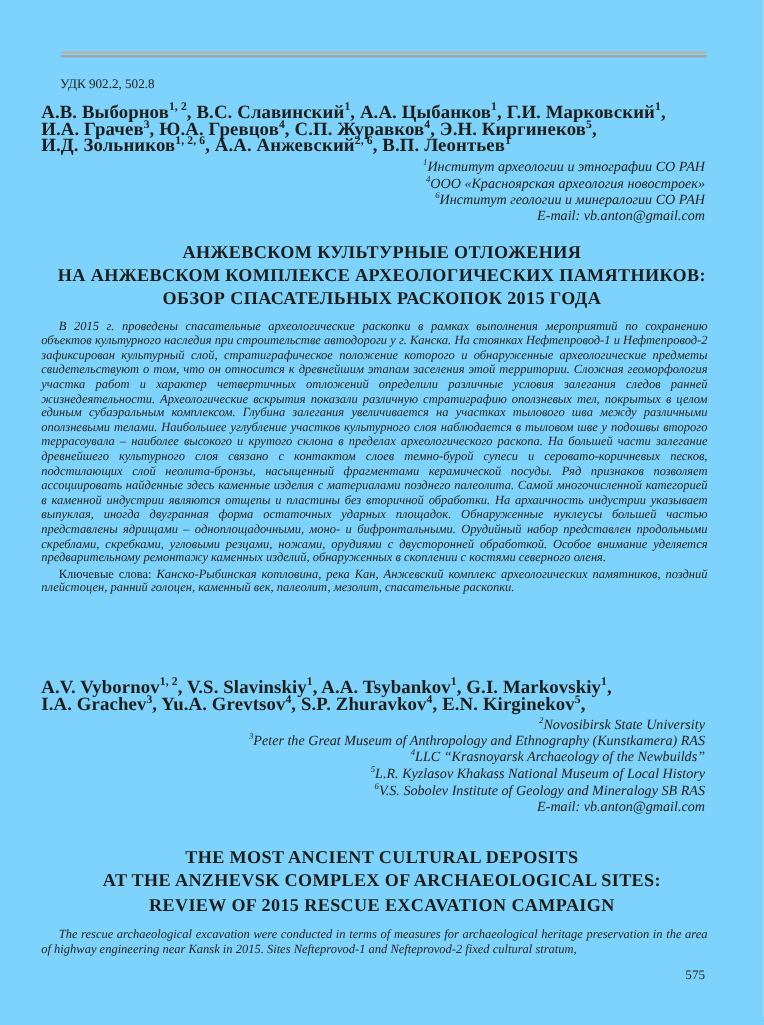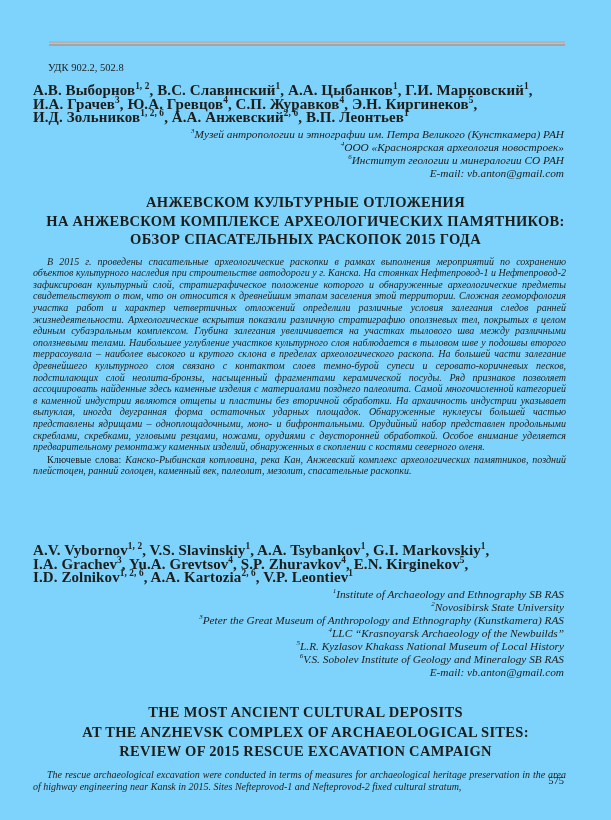--- a/index.html
+++ b/index.html
@@ -86,21 +86,21 @@
     <div class="udc">УДК 902.2, 502.8</div>
 
     <div class="authors" lang="ru">
         <div><span>А.В. Выборнов</span><sup>1, 2</sup>, <span>В.С. Славинский</span><sup>1</sup>, <span>А.А. Цыбанков</span><sup>1</sup>, <span>Г.И. Марковский</span><sup>1</sup>,</div>
         <div><span>И.А. Грачев</span><sup>3</sup>, <span>Ю.А. Гревцов</span><sup>4</sup>, <span>С.П. Журавков</span><sup>4</sup>, <span>Э.Н. Киргинеков</span><sup>5</sup>,</div>
         <div><span>И.Д. Зольников</span><sup>1, 2, 6</sup>, <span>А.А. Анжевский</span><sup>2, 6</sup>, <span>В.П. Леонтьев</span><sup>1</sup></div>
       </div>
 
     <div class="affils-block" lang="ru">
       <div>
-          <div><sup>3</sup><span>Музей антропологии и этнографии им. Петра Великого (Кунсткамера) РАН</span></div>
+          <div><sup>1</sup><span>Институт археологии и этнографии СО РАН</span></div>
           <div><sup>4</sup><span>ООО «Красноярская археология новостроек»</span></div>
           <div><sup>6</sup><span>Институт геологии и минералогии СО РАН</span></div>
         </div>
       <div class="email">E-mail: vb.anton@gmail.com</div>
     </div>
 
     <h1 class="title" lang="ru">
       <div class="title-line">АНЖЕВСКОМ КУЛЬТУРНЫЕ ОТЛОЖЕНИЯ</div>
       <div class="title-line">НА АНЖЕВСКОМ КОМПЛЕКСЕ АРХЕОЛОГИЧЕСКИХ ПАМЯТНИКОВ:</div>
       <div class="title-line">ОБЗОР СПАСАТЕЛЬНЫХ РАСКОПОК 2015 ГОДА</div>
@@ -108,26 +108,24 @@
 
     <p class="abstract" lang="ru">В 2015 г. проведены спасательные археологические раскопки в рамках выполнения мероприятий по сохранению объектов культурного наследия при строительстве автодороги у г. Канска. На стоянках Нефтепровод-1 и Нефтепровод-2 зафиксирован культурный слой, стратиграфическое положение которого и обнаруженные археологические предметы свидетельствуют о том, что он относится к древнейшим этапам заселения этой территории. Сложная геоморфология участка работ и характер четвертичных отложений определили различные условия залегания следов ранней жизнедеятельности. Археологические вскрытия показали различную стратиграфию оползневых тел, покрытых в целом единым субаэральным комплексом. Глубина залегания увеличивается на участках тылового шва между различными оползневыми телами. Наибольшее углубление участков культурного слоя наблюдается в тыловом шве у подошвы второго террасоувала – наиболее высокого и крутого склона в пределах археологического раскопа. На большей части залегание древнейшего культурного слоя связано с контактом слоев темно-бурой супеси и серовато-коричневых песков, подстилающих слой неолита-бронзы, насыщенный фрагментами керамической посуды. Ряд признаков позволяет ассоциировать найденные здесь каменные изделия с материалами позднего палеолита. Самой многочисленной категорией в каменной индустрии являются отщепы и пластины без вторичной обработки. На архаичность индустрии указывает выпуклая, иногда двугранная форма остаточных ударных площадок. Обнаруженные нуклеусы большей частью представлены ядрищами – одноплощадочными, моно- и бифронтальными. Орудийный набор представлен продольными скреблами, скребками, угловыми резцами, ножами, орудиями с двусторонней обработкой. Особое внимание уделяется предварительному ремонтажу каменных изделий, обнаруженных в скоплении с костями северного оленя.</p>
 
     <p class="abstract keywords" lang="ru"><span class="kw-label">Ключевые слова:</span> <span>Канско-Рыбинская котловина, река Кан, Анжевский комплекс археологических памятников, поздний плейстоцен, ранний голоцен, каменный век, палеолит, мезолит, спасательные раскопки.</span></p>
 
     <div class="en-section">
 
       <div class="authors" lang="en">
           <div><span>A.V. Vybornov</span><sup>1, 2</sup>, <span>V.S. Slavinskiy</span><sup>1</sup>, <span>A.A. Tsybankov</span><sup>1</sup>, <span>G.I. Markovskiy</span><sup>1</sup>,</div>
           <div><span>I.A. Grachev</span><sup>3</sup>, <span>Yu.A. Grevtsov</span><sup>4</sup>, <span>S.P. Zhuravkov</span><sup>4</sup>, <span>E.N. Kirginekov</span><sup>5</sup>,</div>
-          <div><span>I.D. Zolnikov</span><sup>1, 2, 6</sup>, <span>A.A. Kartozia</span><sup>2, 6</sup>, <span>V.P. Leontiev</span><sup>1</sup></div>
         </div>
 
       <div class="affils-block" lang="en">
         <div>
-            <div><sup>1</sup><span>Institute of Archaeology and Ethnography SB RAS</span></div>
             <div><sup>2</sup><span>Novosibirsk State University</span></div>
             <div><sup>3</sup><span>Peter the Great Museum of Anthropology and Ethnography (Kunstkamera) RAS</span></div>
             <div><sup>4</sup><span>LLC “Krasnoyarsk Archaeology of the Newbuilds”</span></div>
             <div><sup>5</sup><span>L.R. Kyzlasov Khakass National Museum of Local History</span></div>
             <div><sup>6</sup><span>V.S. Sobolev Institute of Geology and Mineralogy SB RAS</span></div>
           </div>
         <div class="email">E-mail: vb.anton@gmail.com</div>
       </div>
 
       <h1 class="title" lang="en">

